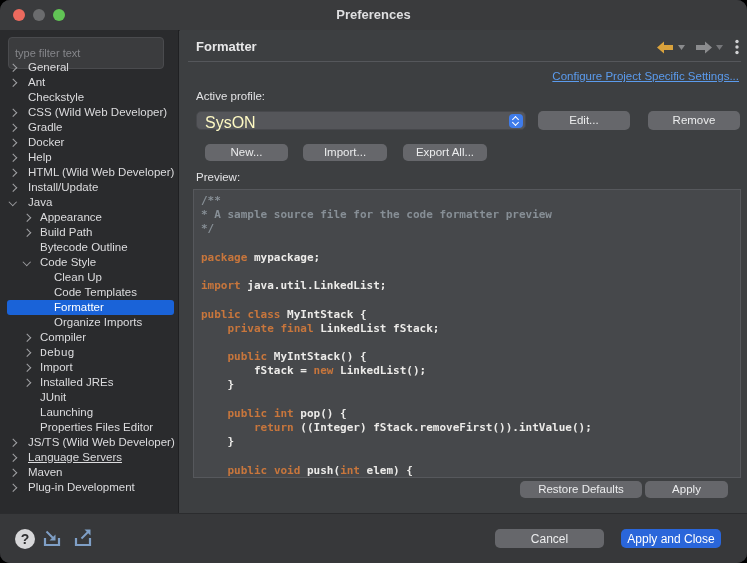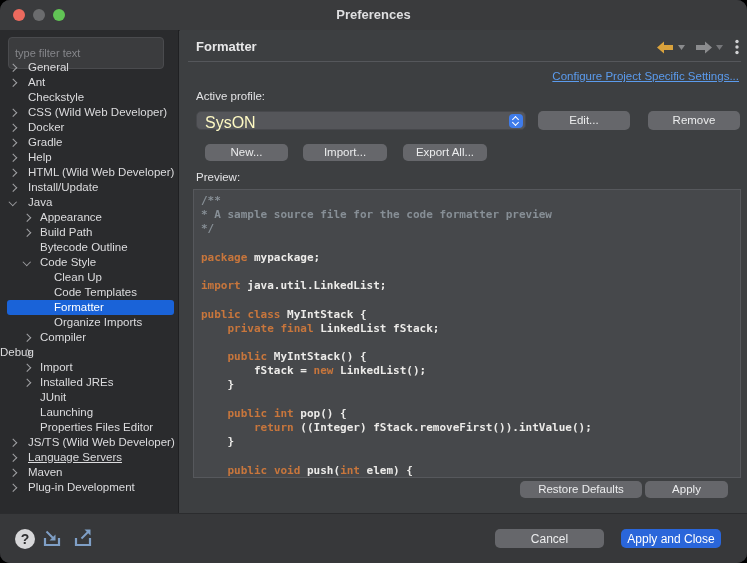--- a/index.html
+++ b/index.html
@@ -82,36 +82,36 @@
     <div class="title">Preferences</div>
   </div>
 
   <div class="sidebar">
     <input class="filter" placeholder="type filter text" style="">
     <div class="tree" id="tree">
         <div class="tree-row"><span class="chev right" style="left: 10px;"></span><span class="tree-label" style="padding-left: 28px;">General</span></div>
         <div class="tree-row"><span class="chev right" style="left: 10px;"></span><span class="tree-label" style="padding-left: 28px;">Ant</span></div>
         <div class="tree-row"><span class="tree-label" style="padding-left: 28px;">Checkstyle</span></div>
         <div class="tree-row"><span class="chev right" style="left: 10px;"></span><span class="tree-label" style="padding-left: 28px;">CSS (Wild Web Developer)</span></div>
+        <div class="tree-row"><span class="chev right" style="left: 10px;"></span><span class="tree-label" style="padding-left: 28px;">Gradle</span></div>
         <div class="tree-row"><span class="chev right" style="left: 10px;"></span><span class="tree-label" style="padding-left: 28px;">Docker</span></div>
-        <div class="tree-row"><span class="chev right" style="left: 10px;"></span><span class="tree-label" style="padding-left: 28px;">Gradle</span></div>
         <div class="tree-row"><span class="chev right" style="left: 10px;"></span><span class="tree-label" style="padding-left: 28px;">Help</span></div>
         <div class="tree-row"><span class="chev right" style="left: 10px;"></span><span class="tree-label" style="padding-left: 28px;">HTML (Wild Web Developer)</span></div>
         <div class="tree-row"><span class="chev right" style="left: 10px;"></span><span class="tree-label" style="padding-left: 28px;">Install/Update</span></div>
         <div class="tree-row"><span class="chev down" style="left: 10px;"></span><span class="tree-label" style="padding-left: 28px;">Java</span></div>
         <div class="tree-row"><span class="chev right" style="left: 24px;"></span><span class="tree-label" style="padding-left: 40px;">Appearance</span></div>
         <div class="tree-row"><span class="chev right" style="left: 24px;"></span><span class="tree-label" style="padding-left: 40px;">Build Path</span></div>
         <div class="tree-row"><span class="tree-label" style="padding-left: 40px;">Bytecode Outline</span></div>
         <div class="tree-row"><span class="chev down" style="left: 24px;"></span><span class="tree-label" style="padding-left: 40px;">Code Style</span></div>
         <div class="tree-row"><span class="tree-label" style="padding-left: 54px;">Clean Up</span></div>
         <div class="tree-row"><span class="tree-label" style="padding-left: 54px;">Code Templates</span></div>
         <div class="tree-row selected"><span class="tree-label" style="padding-left: 54px;">Formatter</span></div>
         <div class="tree-row"><span class="tree-label" style="padding-left: 54px;">Organize Imports</span></div>
         <div class="tree-row"><span class="chev right" style="left: 24px;"></span><span class="tree-label" style="padding-left: 40px;">Compiler</span></div>
-        <div class="tree-row"><span class="chev right" style="left: 24px;"></span><span class="tree-label" style="">Debug</span></div>
+        <div class="tree-row"><span class="chev right" style="left: 24px;"></span><span class="tree-label" style="padding-left: 40px; font-family: Liberation Mono, monospace;">Debug</span></div>
         <div class="tree-row"><span class="chev right" style="left: 24px;"></span><span class="tree-label" style="padding-left: 40px;">Import</span></div>
         <div class="tree-row"><span class="chev right" style="left: 24px;"></span><span class="tree-label" style="padding-left: 40px;">Installed JREs</span></div>
         <div class="tree-row"><span class="tree-label" style="padding-left: 40px;">JUnit</span></div>
         <div class="tree-row"><span class="tree-label" style="padding-left: 40px;">Launching</span></div>
         <div class="tree-row"><span class="tree-label" style="padding-left: 40px;">Properties Files Editor</span></div>
         <div class="tree-row"><span class="chev right" style="left: 10px;"></span><span class="tree-label" style="padding-left: 28px;">JS/TS (Wild Web Developer)</span></div>
         <div class="tree-row"><span class="chev right" style="left: 10px;"></span><span class="tree-label" style="padding-left: 28px; text-decoration: underline;">Language Servers</span></div>
         <div class="tree-row"><span class="chev right" style="left: 10px;"></span><span class="tree-label" style="padding-left: 28px;">Maven</span></div>
         <div class="tree-row"><span class="chev right" style="left: 10px;"></span><span class="tree-label" style="padding-left: 28px;">Plug-in Development</span></div>
       </div>

